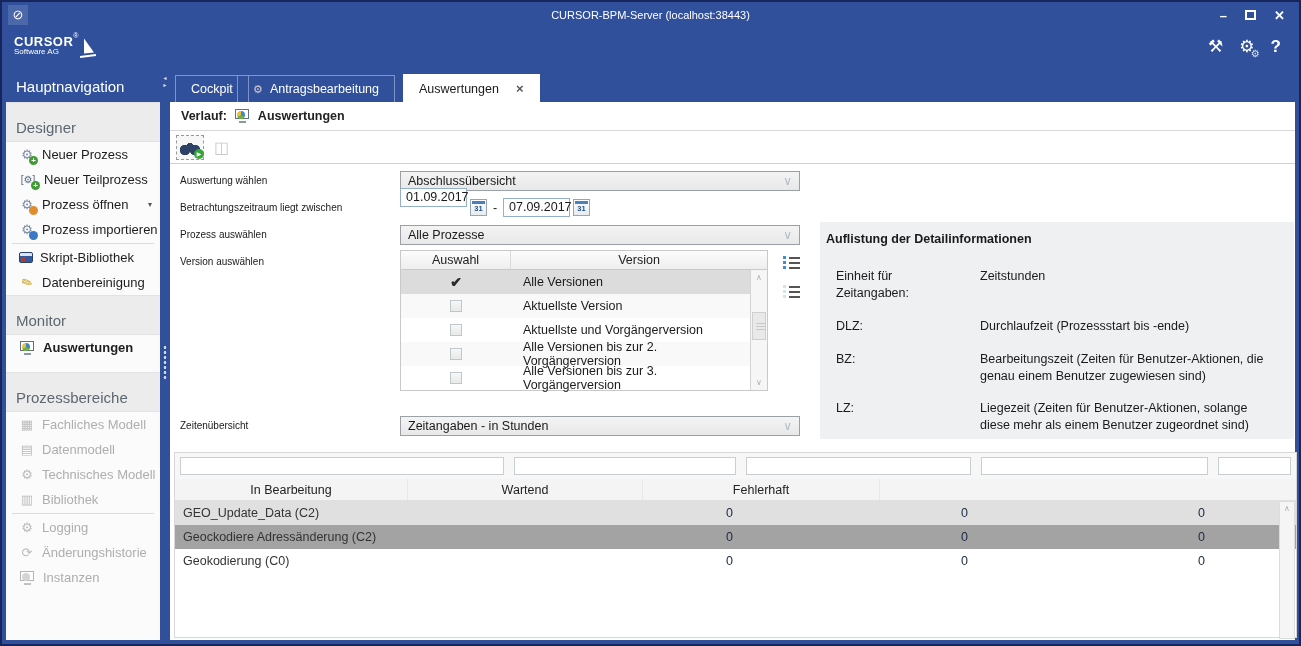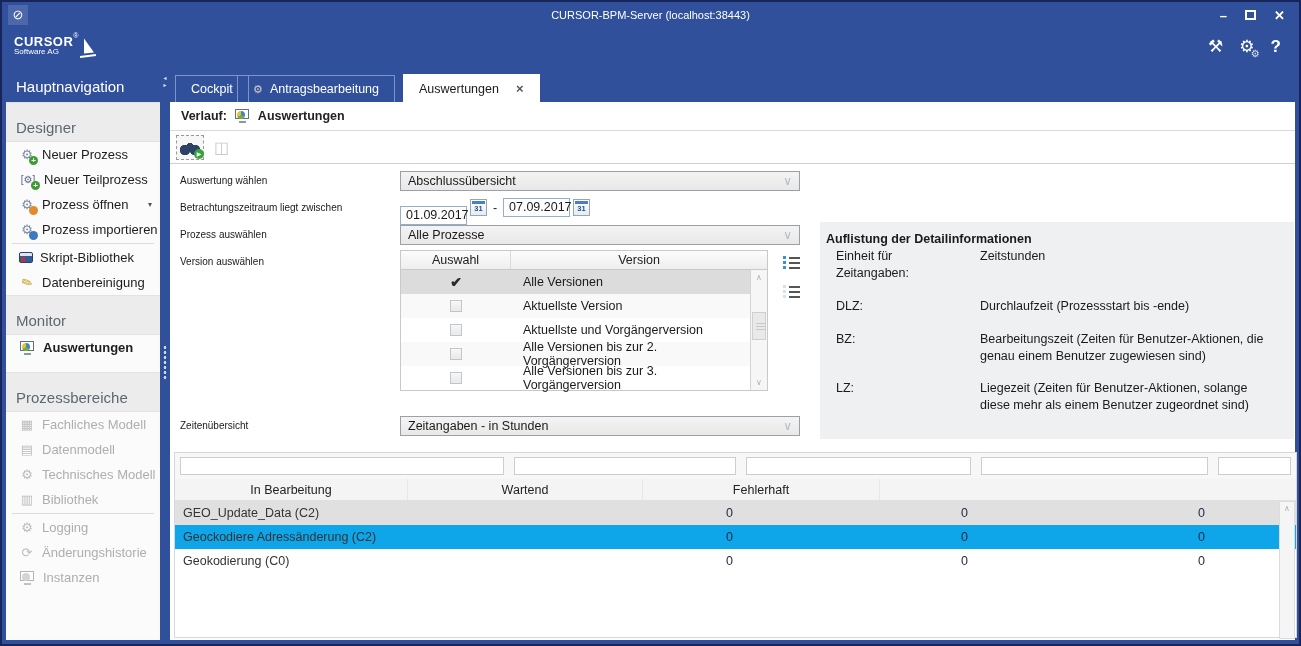--- a/index.html
+++ b/index.html
@@ -120,35 +120,35 @@
     background-repeat:no-repeat;
     background-position:0 0,0 0,0 0,7px 1.5px,7px 6.5px,7px 11.5px; }
   .lsel.off { background-image:
       radial-gradient(circle at 2.5px 2.5px, #cfe3f3 1.6px, transparent 2px),
       radial-gradient(circle at 2.5px 7.5px, #cfe3f3 1.6px, transparent 2px),
       radial-gradient(circle at 2.5px 12.5px, #cfe3f3 1.6px, transparent 2px),
       linear-gradient(#555 0 0),linear-gradient(#555 0 0),linear-gradient(#555 0 0); }
 
   
   .dpanel { position:absolute; left:650px; top:150px; width:474px; height:217px; background:#eef0f2; padding:10px 14px 8px 6px; font-size:12.5px; color:#1a1a1a; }
-  .dtitle { font-weight:bold; margin-bottom:2px; }
+  .dtitle { font-weight:bold; margin-bottom:22px; }
   .dgrid { display:grid; grid-template-columns:128px 1fr; column-gap:14px; row-gap:12px; padding-left:10px; line-height:1.35;gap:16px; }
 
   
   .rtable { position:absolute; left:4px; top:380px; width:1123px; bottom:2px; border:1px solid #d8d8d8; background:#fff; font-size:12.5px; }
   .frow { display:flex; height:26px; background:#f7f7f7; }
   .fcell { position:relative; }
   .fbox { position:absolute; left:5px; right:5px; top:4px; height:18px; background:#fff; border:1px solid #c9ced3; }
   .hrow { display:flex; height:22px; background:#f4f4f4; border-bottom:1px solid #e0e0e0; color:#222; }
   .hcell { display:flex; align-items:center; justify-content:center; gap:5px; border-left:1px solid #e8e8e8; cursor:pointer; }
   .hcell:first-child { border-left:none; }
   .sortarr { font-size:8px; color:#9aa0a6; }
   .drow { display:flex; height:24px; align-items:center; cursor:pointer; }
   .drow.sel { background:#e0e0e0; }
-  .drow.alt { background:#0ea5e9; }
+  .drow.alt { background:#a3a3a3; }
   .cname { padding-left:8px; color:#333; }
   .cnum { text-align:right; padding-right:8px; color:#1a2742; }
   .c1 { width:334px; } .c2 { width:232px; } .c3 { width:235px; } .c4 { width:237px; } .c5 { flex:1; }
   .rscroll { position:absolute; right:1px; top:48px; width:16px; height:138px; background:#f5f5f5; border:1px solid #dcdcdc; }
   .rarr { position:absolute; top:2px; left:0; right:0; text-align:center; color:#aab1b8; font-size:8px; }
 </style>
 </head>
 <body>
 
 <div class="win">
@@ -298,21 +298,21 @@
       <span class="tb-dis">◫</span>
     </div>
 
     <div class="flabel" style="top:99px;">Auswertung wählen</div>
     <div class="dd" style="top:99px;">
       <span>Abschlussübersicht</span>
       <span class="ddc">∨</span>
     </div>
 
     <div class="flabel" style="top:126px;">Betrachtungszeitraum liegt zwischen</div>
-    <div class="datef" style="left:230px; top:134px;">01.09.2017</div>
+    <div class="datef" style="left:230px; top:116px;">01.09.2017</div>
     <div class="cal" style="left:300px; top:127px;">
         <span class="cd">31</span>
       </div>
     <div class="dash" style="left:323px; top:126px;">-</div>
     <div class="datef" style="left:333px; top:126px;">07.09.2017</div>
     <div class="cal" style="left:403px; top:127px;">
         <span class="cd">31</span>
       </div>
 
     <div class="flabel" style="top:153px;">Prozess auswählen</div>

